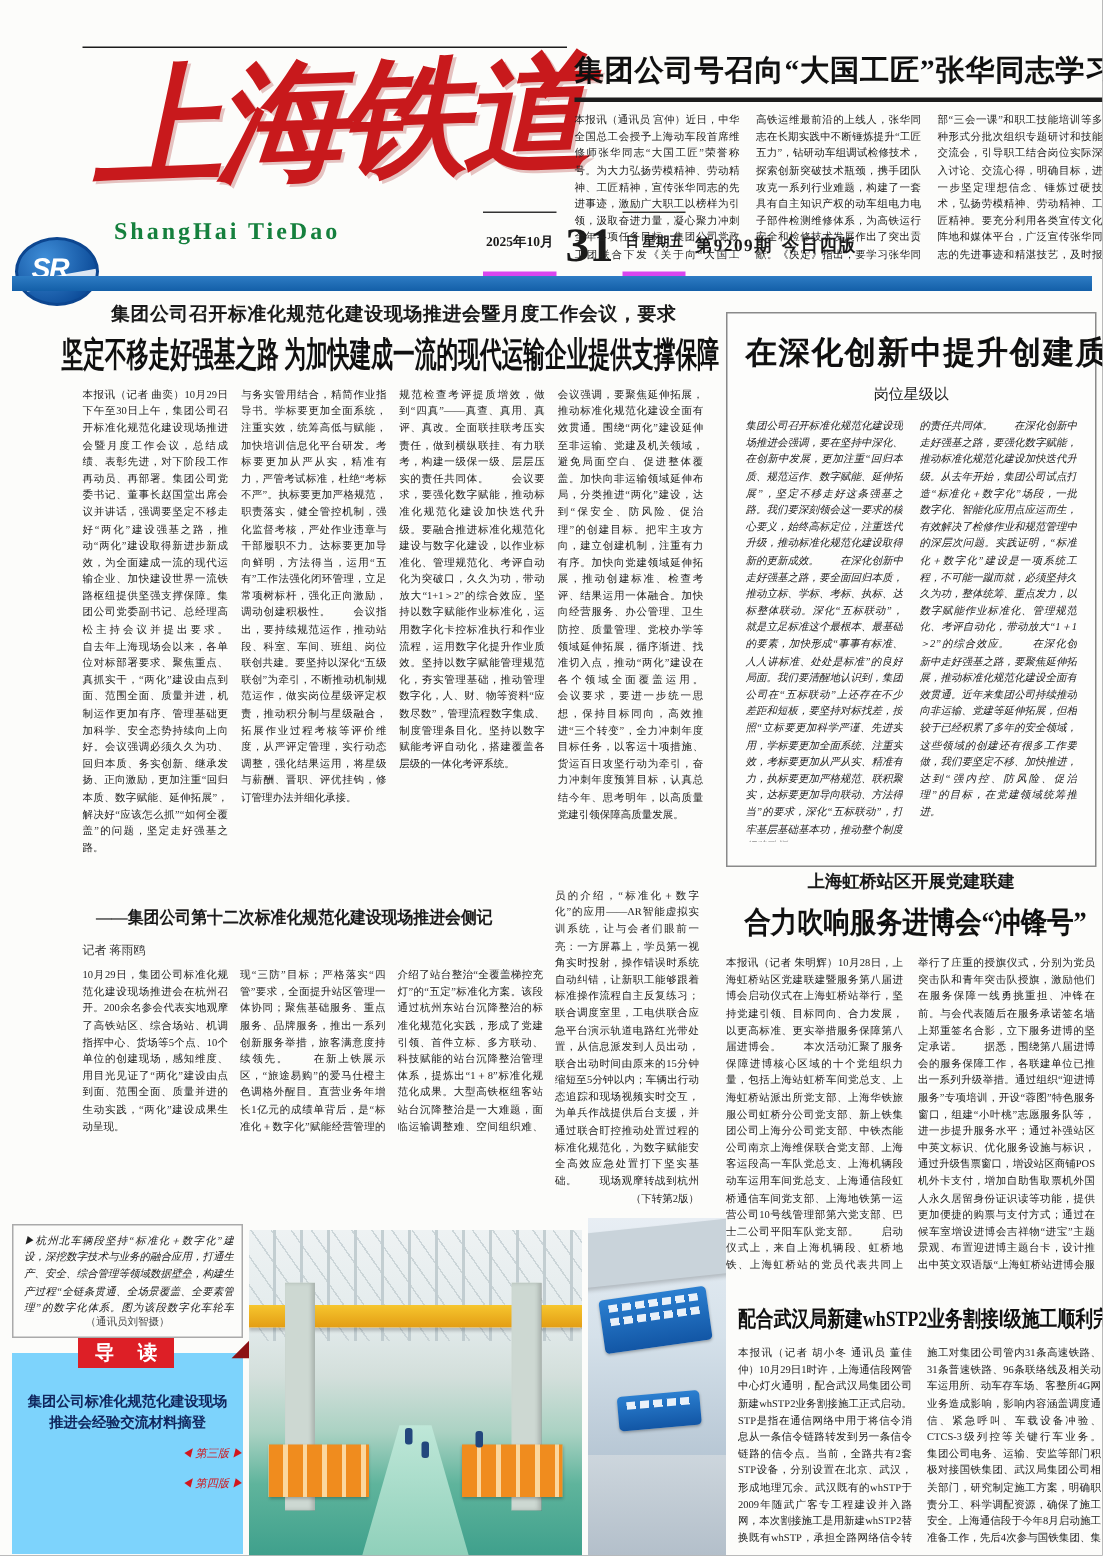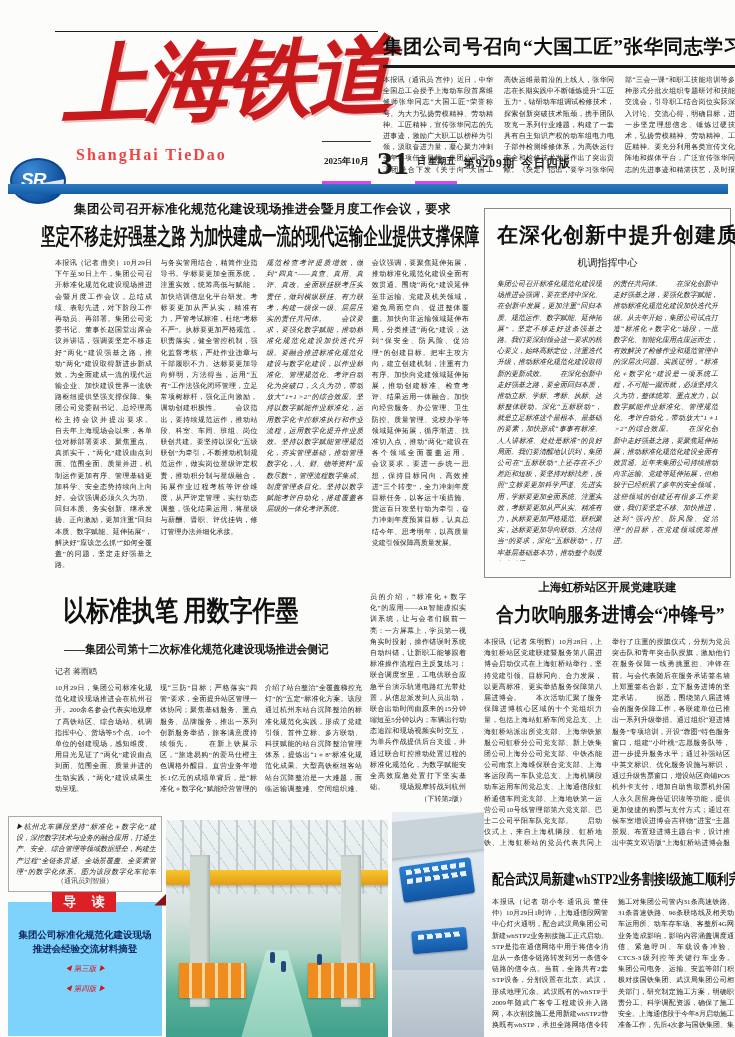--- a/index.html
+++ b/index.html
@@ -7,21 +7,21 @@
         font-family:"Liberation Serif",serif;color:#1a1a1a;}
   .abs{position:absolute;}
   .col{font-size:7px;line-height:1.6;text-align:justify;overflow:hidden;color:#222;
        font-family:"Liberation Serif",serif;}
   .col.italicish{font-style:italic;}
   .rule{background:#1c1c1c;}
   
   .brand{color:#c8191c;font-weight:bold;font-style:italic;font-size:86px;line-height:100px;
          letter-spacing:-4px;transform:rotate(-2deg);transform-origin:left center;
          text-shadow:2px 2px 0 rgba(160,20,20,.25);white-space:nowrap;}
-  .pinyin{font-weight:bold;font-size:16px;letter-spacing:2px;color:#ef4444;}
+  .pinyin{font-weight:bold;font-size:16px;letter-spacing:2px;color:#15803d;}
   .dateline{display:flex;align-items:center;gap:6px;white-space:nowrap;}
   .d-small{font-size:9px;border-top:1px solid #333;border-bottom:4px solid #d946ef;padding:13px 2px;font-weight:bold;}
   .d-big{font-size:32px;font-weight:bold;line-height:30px;}
   .d-issue{font-size:11.5px;font-weight:bold;letter-spacing:1px;}
   .publine{font-size:8px;color:#222;white-space:nowrap;letter-spacing:.3px;}
   .bluebar{background:linear-gradient(180deg,#2e7cc4,#135fa8);}
   .sr-logo{width:52px;height:42px;border-radius:50%;
            background:radial-gradient(circle at 35% 30%,#3f8ed8,#0e4e9b 75%);
            border:2px solid #0c4document;border:2px solid #0c4690;position:relative;overflow:hidden;}
   .sr-logo span{position:absolute;left:9px;top:9px;color:#fff;font-weight:bold;font-style:italic;
@@ -42,21 +42,21 @@
   .guide{background:#7dd3fc;}
   .guide-tab{position:absolute;left:44px;top:-10px;width:64px;height:20px;background:#dd1f26;
              color:#fff;font-weight:bold;font-size:13px;text-align:center;line-height:20px;
              letter-spacing:6px;padding-left:6px;box-sizing:border-box;
              font-family:"Liberation Sans",sans-serif;}
   .guide-fold{position:absolute;right:-8px;top:-10px;width:0;height:0;
               border-left:10px solid #8c1114;border-top:10px solid transparent;
               border-bottom:10px solid transparent;transform:rotate(45deg);}
   .guide-item{font-size:9.5px;font-weight:bold;color:#10265e;text-align:center;
               line-height:1.5;padding:0 8px;}
-  .guide-page{font-size:7.5px;color:#d2161c;text-align:center;font-style:italic;margin:7px 0 10px 0;}
+  .guide-page{font-size:7.5px;color:#d2161c;text-align:right;font-style:italic;margin:7px 0 10px 0;}
   
   .ph{overflow:hidden;position:absolute;}
   .ph-workshop{background:linear-gradient(180deg,#eef2f3 0%,#e3ebec 28%,#d3dfdb 45%,#abd2c3 62%,#5fb49c 78%,#3fa08c 100%);}
   .truss{position:absolute;left:0;top:0;width:100%;height:34%;
          background:repeating-linear-gradient(90deg,transparent 0 16px,#b9c6ca 16px 18px),
                     repeating-linear-gradient(55deg,transparent 0 10px,#c4cfd2 10px 11px);opacity:.8;}
   .crane{position:absolute;left:0;top:23%;width:100%;height:7%;
          background:linear-gradient(180deg,#f6c62e,#e39d14);box-shadow:0 2px 2px rgba(0,0,0,.2);}
   .pillarL,.pillarR{position:absolute;top:16%;width:9%;height:70%;background:#cdd8d2;
          box-shadow:inset -2px 0 3px rgba(0,0,0,.18);}
@@ -111,37 +111,34 @@
     </div>
   </div>
 
   <div class="abs" style="left:41px;top:221px;width:440px;height:30px;overflow:visible;">
     <div class="bighead hl-serif">坚定不移走好强基之路  为加快建成一流的现代运输企业提供支撑保障</div>
   </div>
   <div class="abs kicker" style="left:55px;top:201px;width:415px;">集团公司召开标准化规范化建设现场推进会暨月度工作会议，要求</div>
   <div class="abs" style="left:55px;top:258px;display:flex;gap:8.6px;">
     <div class="col" style="width:97px;height:318px;">本报讯（记者 曲奕）10月29日下午至30日上午，集团公司召开标准化规范化建设现场推进会暨月度工作会议，总结成绩、表彰先进，对下阶段工作再动员、再部署。集团公司党委书记、董事长赵国堂出席会议并讲话，强调要坚定不移走好“两化”建设强基之路，推动“两化”建设取得新进步新成效，为全面建成一流的现代运输企业、加快建设世界一流铁路枢纽提供坚强支撑保障。集团公司党委副书记、总经理高松主持会议并提出要求。　　自去年上海现场会以来，各单位对标部署要求、聚焦重点、真抓实干，“两化”建设由点到面、范围全面、质量并进，机制运作更加有序、管理基础更加科学、安全态势持续向上向好。会议强调必须久久为功、回归本质、务实创新、继承发扬、正向激励，更加注重“回归本质、数字赋能、延伸拓展”，解决好“应该怎么抓”“如何全覆盖”的问题，坚定走好强基之路。</div>
     <div class="col" style="width:97px;height:318px;">与务实管用结合，精简作业指导书。学标要更加全面系统，注重实效，统筹高低与赋能，加快培训信息化平台研发。考标要更加从严从实，精准有力，严管考试标准，杜绝“考标不严”。执标要更加严格规范，职责落实，健全管控机制，强化监督考核，严处作业违章与干部履职不力。达标要更加导向鲜明，方法得当，运用“五有”工作法强化闭环管理，立足常项树标杆，强化正向激励，调动创建积极性。　　会议指出，要持续规范运作，推动站段、科室、车间、班组、岗位联创共建。要坚持以深化“五级联创”为牵引，不断推动机制规范运作，做实岗位星级评定权责，推动积分制与星级融合，拓展作业过程考核等评价维度，从严评定管理，实行动态调整，强化结果运用，将星级与薪酬、晋职、评优挂钩，修订管理办法并细化承接。</div>
-    <div class="col" style="width:97px;height:318px;font-style:italic;">规范检查考评提质增效，做到“四真”——真查、真用、真评、真改。全面联挂联考压实责任，做到横纵联挂、有力联考，构建一级保一级、层层压实的责任共同体。　　会议要求，要强化数字赋能，推动标准化规范化建设加快迭代升级。要融合推进标准化规范化建设与数字化建设，以作业标准化、管理规范化、考评自动化为突破口，久久为功，带动放大“1+1＞2”的综合效应。坚持以数字赋能作业标准化，运用数字化卡控标准执行和作业流程，运用数字化提升作业质效。坚持以数字赋能管理规范化，夯实管理基础，推动管理数字化，人、财、物等资料“应数尽数”，管理流程数字集成、制度管理条目化。坚持以数字赋能考评自动化，搭建覆盖各层级的一体化考评系统。</div>
+    <div class="col" style="width:97px;height:318px;">规范检查考评提质增效，做到“四真”——真查、真用、真评、真改。全面联挂联考压实责任，做到横纵联挂、有力联考，构建一级保一级、层层压实的责任共同体。　　会议要求，要强化数字赋能，推动标准化规范化建设加快迭代升级。要融合推进标准化规范化建设与数字化建设，以作业标准化、管理规范化、考评自动化为突破口，久久为功，带动放大“1+1＞2”的综合效应。坚持以数字赋能作业标准化，运用数字化卡控标准执行和作业流程，运用数字化提升作业质效。坚持以数字赋能管理规范化，夯实管理基础，推动管理数字化，人、财、物等资料“应数尽数”，管理流程数字集成、制度管理条目化。坚持以数字赋能考评自动化，搭建覆盖各层级的一体化考评系统。</div>
     <div class="col" style="width:97px;height:318px;">会议强调，要聚焦延伸拓展，推动标准化规范化建设全面有效贯通。围绕“两化”建设延伸至非运输、党建及机关领域，避免局面空白、促进整体覆盖。加快向非运输领域延伸布局，分类推进“两化”建设，达到“保安全、防风险、促治理”的创建目标。把牢主攻方向，建立创建机制，注重有力有序。加快向党建领域延伸拓展，推动创建标准、检查考评、结果运用一体融合。加快向经营服务、办公管理、卫生防控、质量管理、党校办学等领域延伸拓展，循序渐进、找准切入点，推动“两化”建设在各个领域全面覆盖运用。　　会议要求，要进一步统一思想，保持目标同向，高效推进“三个转变”，全力冲刺年度目标任务，以客运十项措施、货运百日攻坚行动为牵引，奋力冲刺年度预算目标，认真总结今年、思考明年，以高质量党建引领保障高质量发展。</div>
   </div>
 
   <div class="abs boxed" style="left:484px;top:208px;width:247px;height:370px;box-sizing:border-box;padding:12px 12px;">
     <div class="hl-serif" style="font-size:21px;text-align:center;letter-spacing:1px;white-space:nowrap;">在深化创新中提升创建质量</div>
-    <div style="font-size:10px;text-align:center;margin-top:7px;">机调指挥中心</div>
+    <div style="font-size:10px;text-align:center;margin-top:7px;">岗位星级以</div>
     <div style="display:flex;gap:11px;margin-top:9px;">
       <div class="col italicish" style="width:105px;height:282px;">集团公司召开标准化规范化建设现场推进会强调，要在坚持中深化、在创新中发展，更加注重“回归本质、规范运作、数字赋能、延伸拓展”，坚定不移走好这条强基之路。我们要深刻领会这一要求的核心要义，始终高标定位，注重迭代升级，推动标准化规范化建设取得新的更新成效。　　在深化创新中走好强基之路，要全面回归本质，推动立标、学标、考标、执标、达标整体联动。深化“五标联动”，就是立足标准这个最根本、最基础的要素，加快形成“事事有标准、人人讲标准、处处是标准”的良好局面。我们要清醒地认识到，集团公司在“五标联动”上还存在不少差距和短板，要坚持对标找差，按照“立标要更加科学严谨、先进实用，学标要更加全面系统、注重实效，考标要更加从严从实、精准有力，执标要更加严格规范、联积聚实，达标要更加导向联动、方法得当”的要求，深化“五标联动”，打牢基层基础基本功，推动整个制度行稳致远。</div>
       <div class="col italicish" style="width:105px;height:282px;">的责任共同体。　　在深化创新中走好强基之路，要强化数字赋能，推动标准化规范化建设加快迭代升级。从去年开始，集团公司试点打造“标准化＋数字化”场段，一批数字化、智能化应用点应运而生，有效解决了检修作业和规范管理中的深层次问题。实践证明，“标准化＋数字化”建设是一项系统工程，不可能一蹴而就，必须坚持久久为功，整体统筹、重点发力，以数字赋能作业标准化、管理规范化、考评自动化，带动放大“1＋1＞2”的综合效应。　　在深化创新中走好强基之路，要聚焦延伸拓展，推动标准化规范化建设全面有效贯通。近年来集团公司持续推动向非运输、党建等延伸拓展，但相较于已经积累了多年的安全领域，这些领域的创建还有很多工作要做，我们要坚定不移、加快推进，达到“强内控、防风险、促治理”的目标，在党建领域统筹推进。</div>
     </div>
   </div>
 
   <div class="abs" style="left:55px;top:592px;width:307px;">
-    <div style="width:307px;overflow:visible;">
-      <div class="cejtitle hl-serif">以标准执笔  用数字作墨</div>
-    </div>
     <div style="font-size:11.5px;font-weight:bold;text-align:center;margin-top:12px;white-space:nowrap;transform:scaleX(.92);transform-origin:left center;">——集团公司第十二次标准化规范化建设现场推进会侧记</div>
     <div class="byline" style="margin-top:9px;">记者  蒋雨鸥</div>
     <div style="display:flex;gap:8px;margin-top:6px;">
       <div class="col" style="width:97px;height:112px;">10月29日，集团公司标准化规范化建设现场推进会在杭州召开。200余名参会代表实地观摩了高铁站区、综合场站、机调指挥中心、货场等5个点、10个单位的创建现场，感知维度、用目光见证了“两化”建设由点到面、范围全面、质量并进的生动实践，“两化”建设成果生动呈现。</div>
       <div class="col" style="width:97px;height:112px;">现“三防”目标；严格落实“四管”要求，全面提升站区管理一体协同；聚焦基础服务、重点服务、品牌服务，推出一系列创新服务举措，旅客满意度持续领先。　　在新上铁展示区，“旅途易购”的爱马仕橙主色调格外醒目。直营业务年增长1亿元的成绩单背后，是“标准化＋数字化”赋能经营管理的坚实支撑。运用数字化手段实现的“线上竞价”招商模式，变“先到先得”为“优中选优”，招商平均溢价率超过30%，实现了商业资源的最优配置。</div>
       <div class="col" style="width:97px;height:112px;">介绍了站台整治“全覆盖梯控充灯”的“五定”标准化方案。该段通过杭州东站台沉降整治的标准化规范化实践，形成了党建引领、首件立标、多方联动、科技赋能的站台沉降整治管理体系，提炼出“1＋8”标准化规范化成果。大型高铁枢纽客站站台沉降整治是一大难题，面临运输调整难、空间组织难、安全管控难、舆情压力大等一系列挑战。观摩杭州东站施工现场时，杭州房建公寓段技术科科长结合现场作了讲解。</div>
     </div>
   </div>
   <div class="abs" style="left:370px;top:592px;width:96px;">
     <div class="col" style="width:96px;height:202px;">员的介绍，“标准化＋数字化”的应用——AR智能虚拟实训系统，让与会者们眼前一亮：一方屏幕上，学员第一视角实时投射，操作错误时系统自动纠错，让新职工能够跟着标准操作流程自主反复练习；联合调度室里，工电供联合应急平台演示轨道电路红光带处置，从信息派发到人员出动，联合出动时间由原来的15分钟缩短至5分钟以内；车辆出行动态追踪和现场视频实时交互，为单兵作战提供后台支援，并通过联合盯控推动处置过程的标准化规范化，为数字赋能安全高效应急处置打下坚实基础。　　现场观摩转战到杭州快融物流中心时，货场标准化数字化管理的“云眼”智能安全监控系统，让人耳目一新。这套系统覆盖了三十多种现场违章场景，对违章作业进行智能监测、实时短信提醒和行为分析，实现由“人为管控”向“数据管控、规范管控”的深刻变革。　　在客司站调车组作业室，岗位星级以“作业执标、业务素质、工作业绩、技能等级、加减分项”五个维度，</div>

